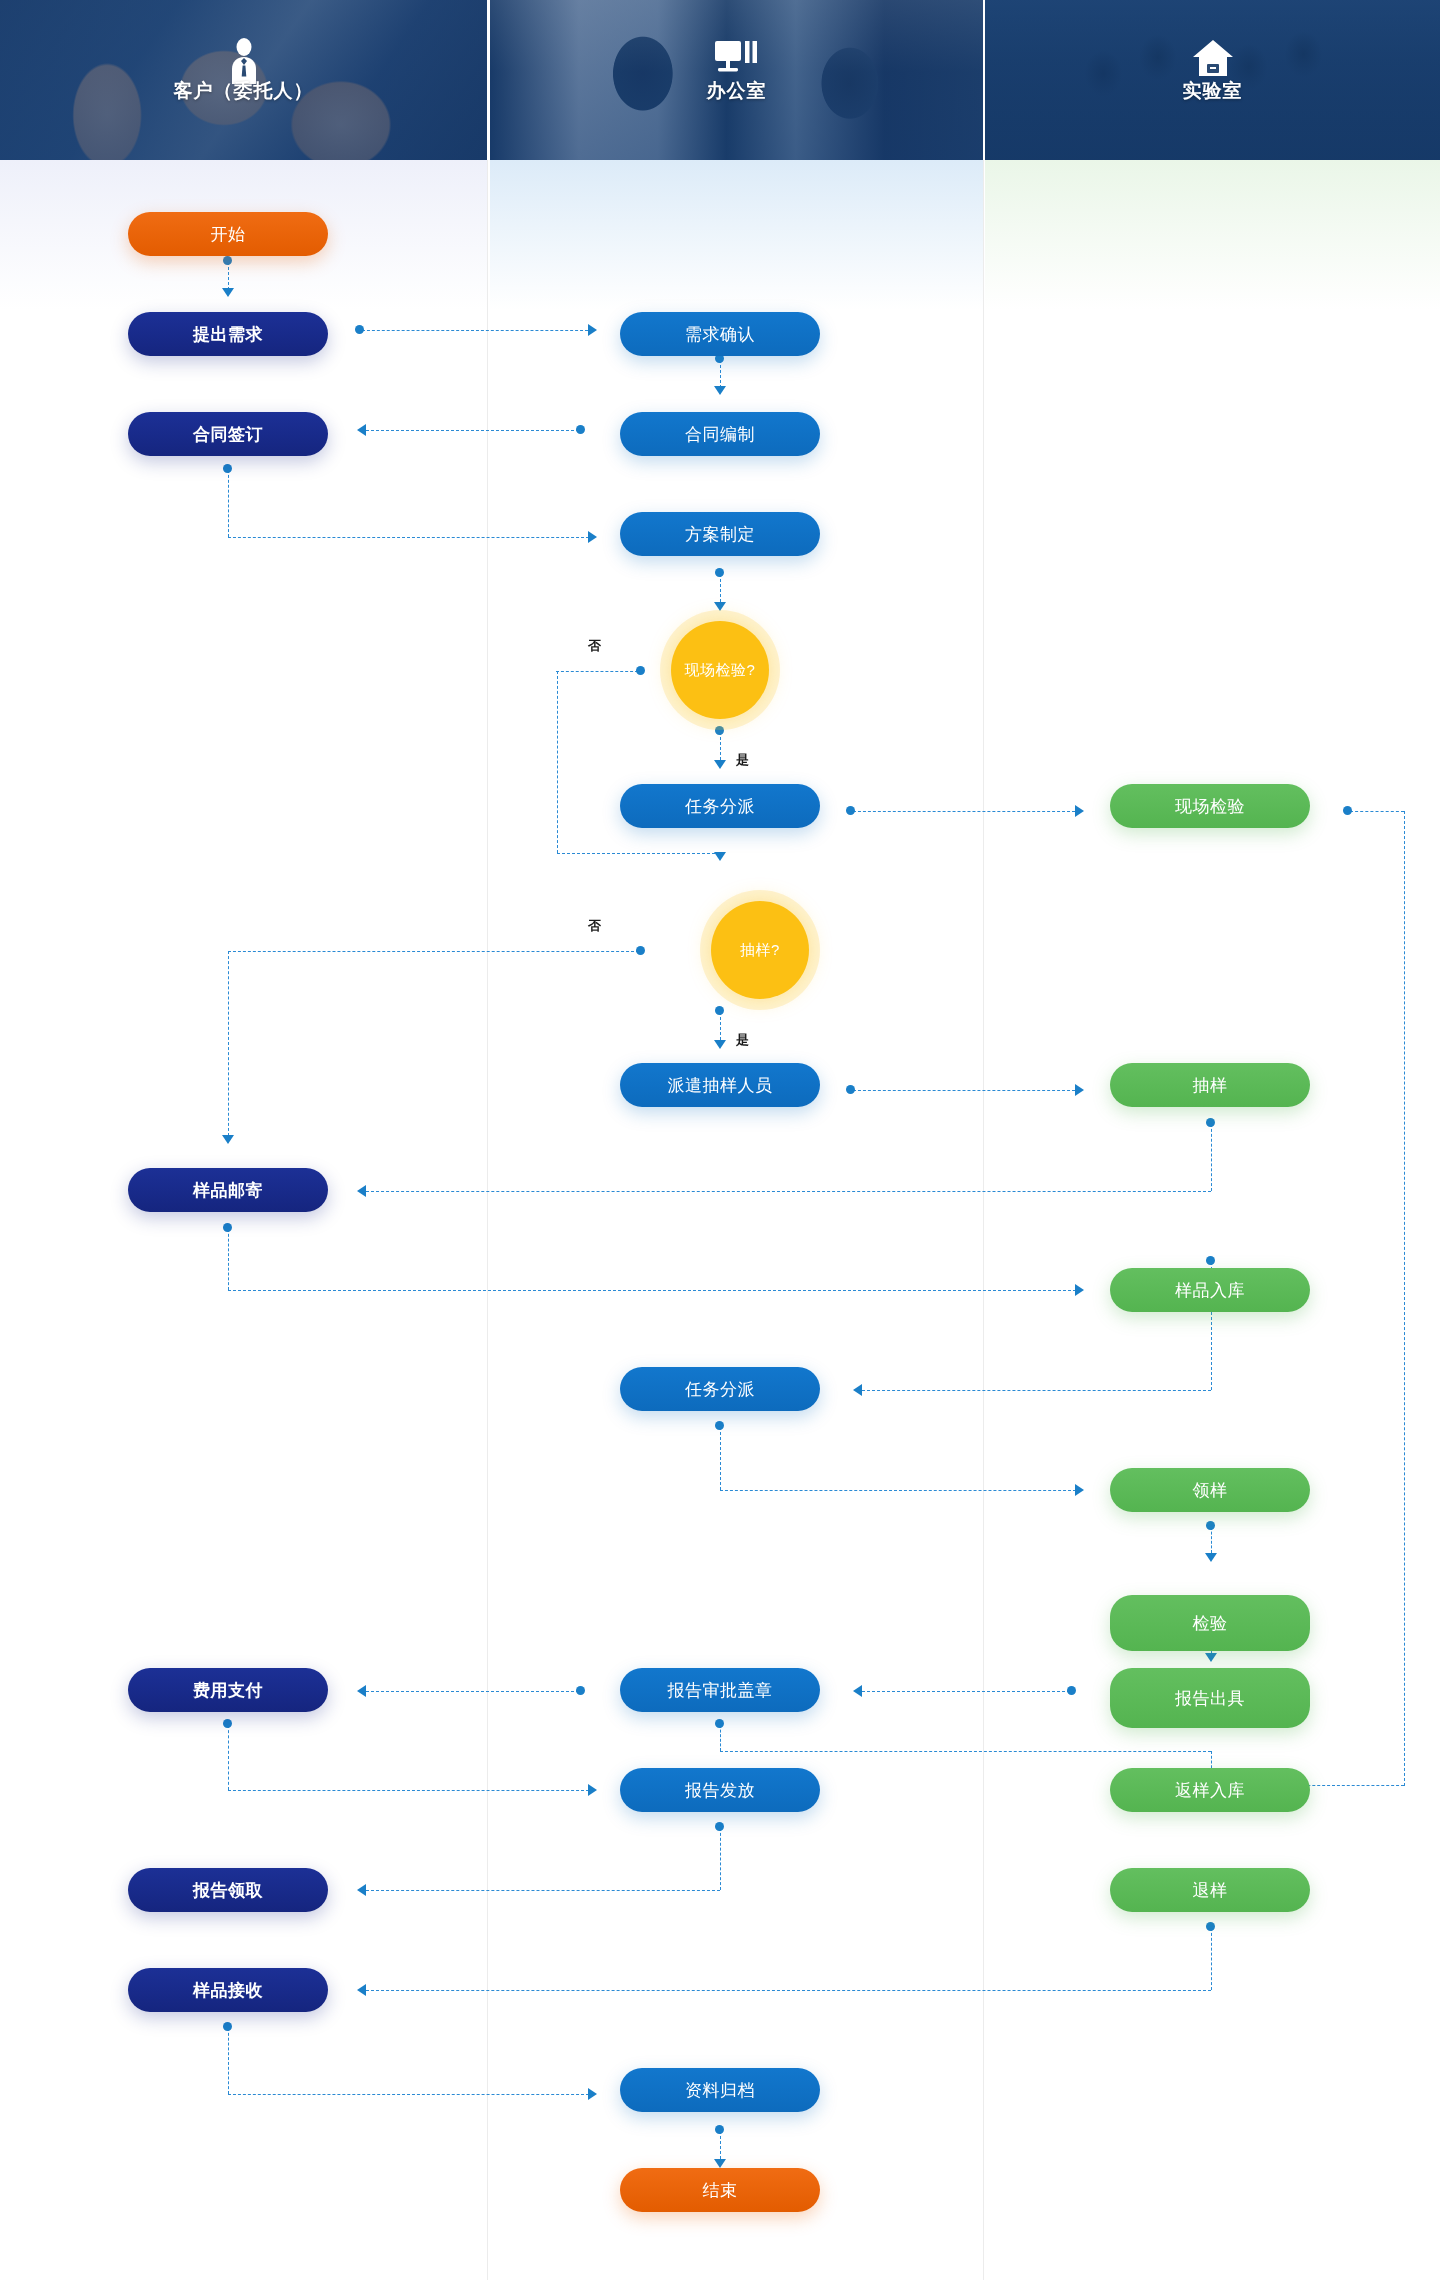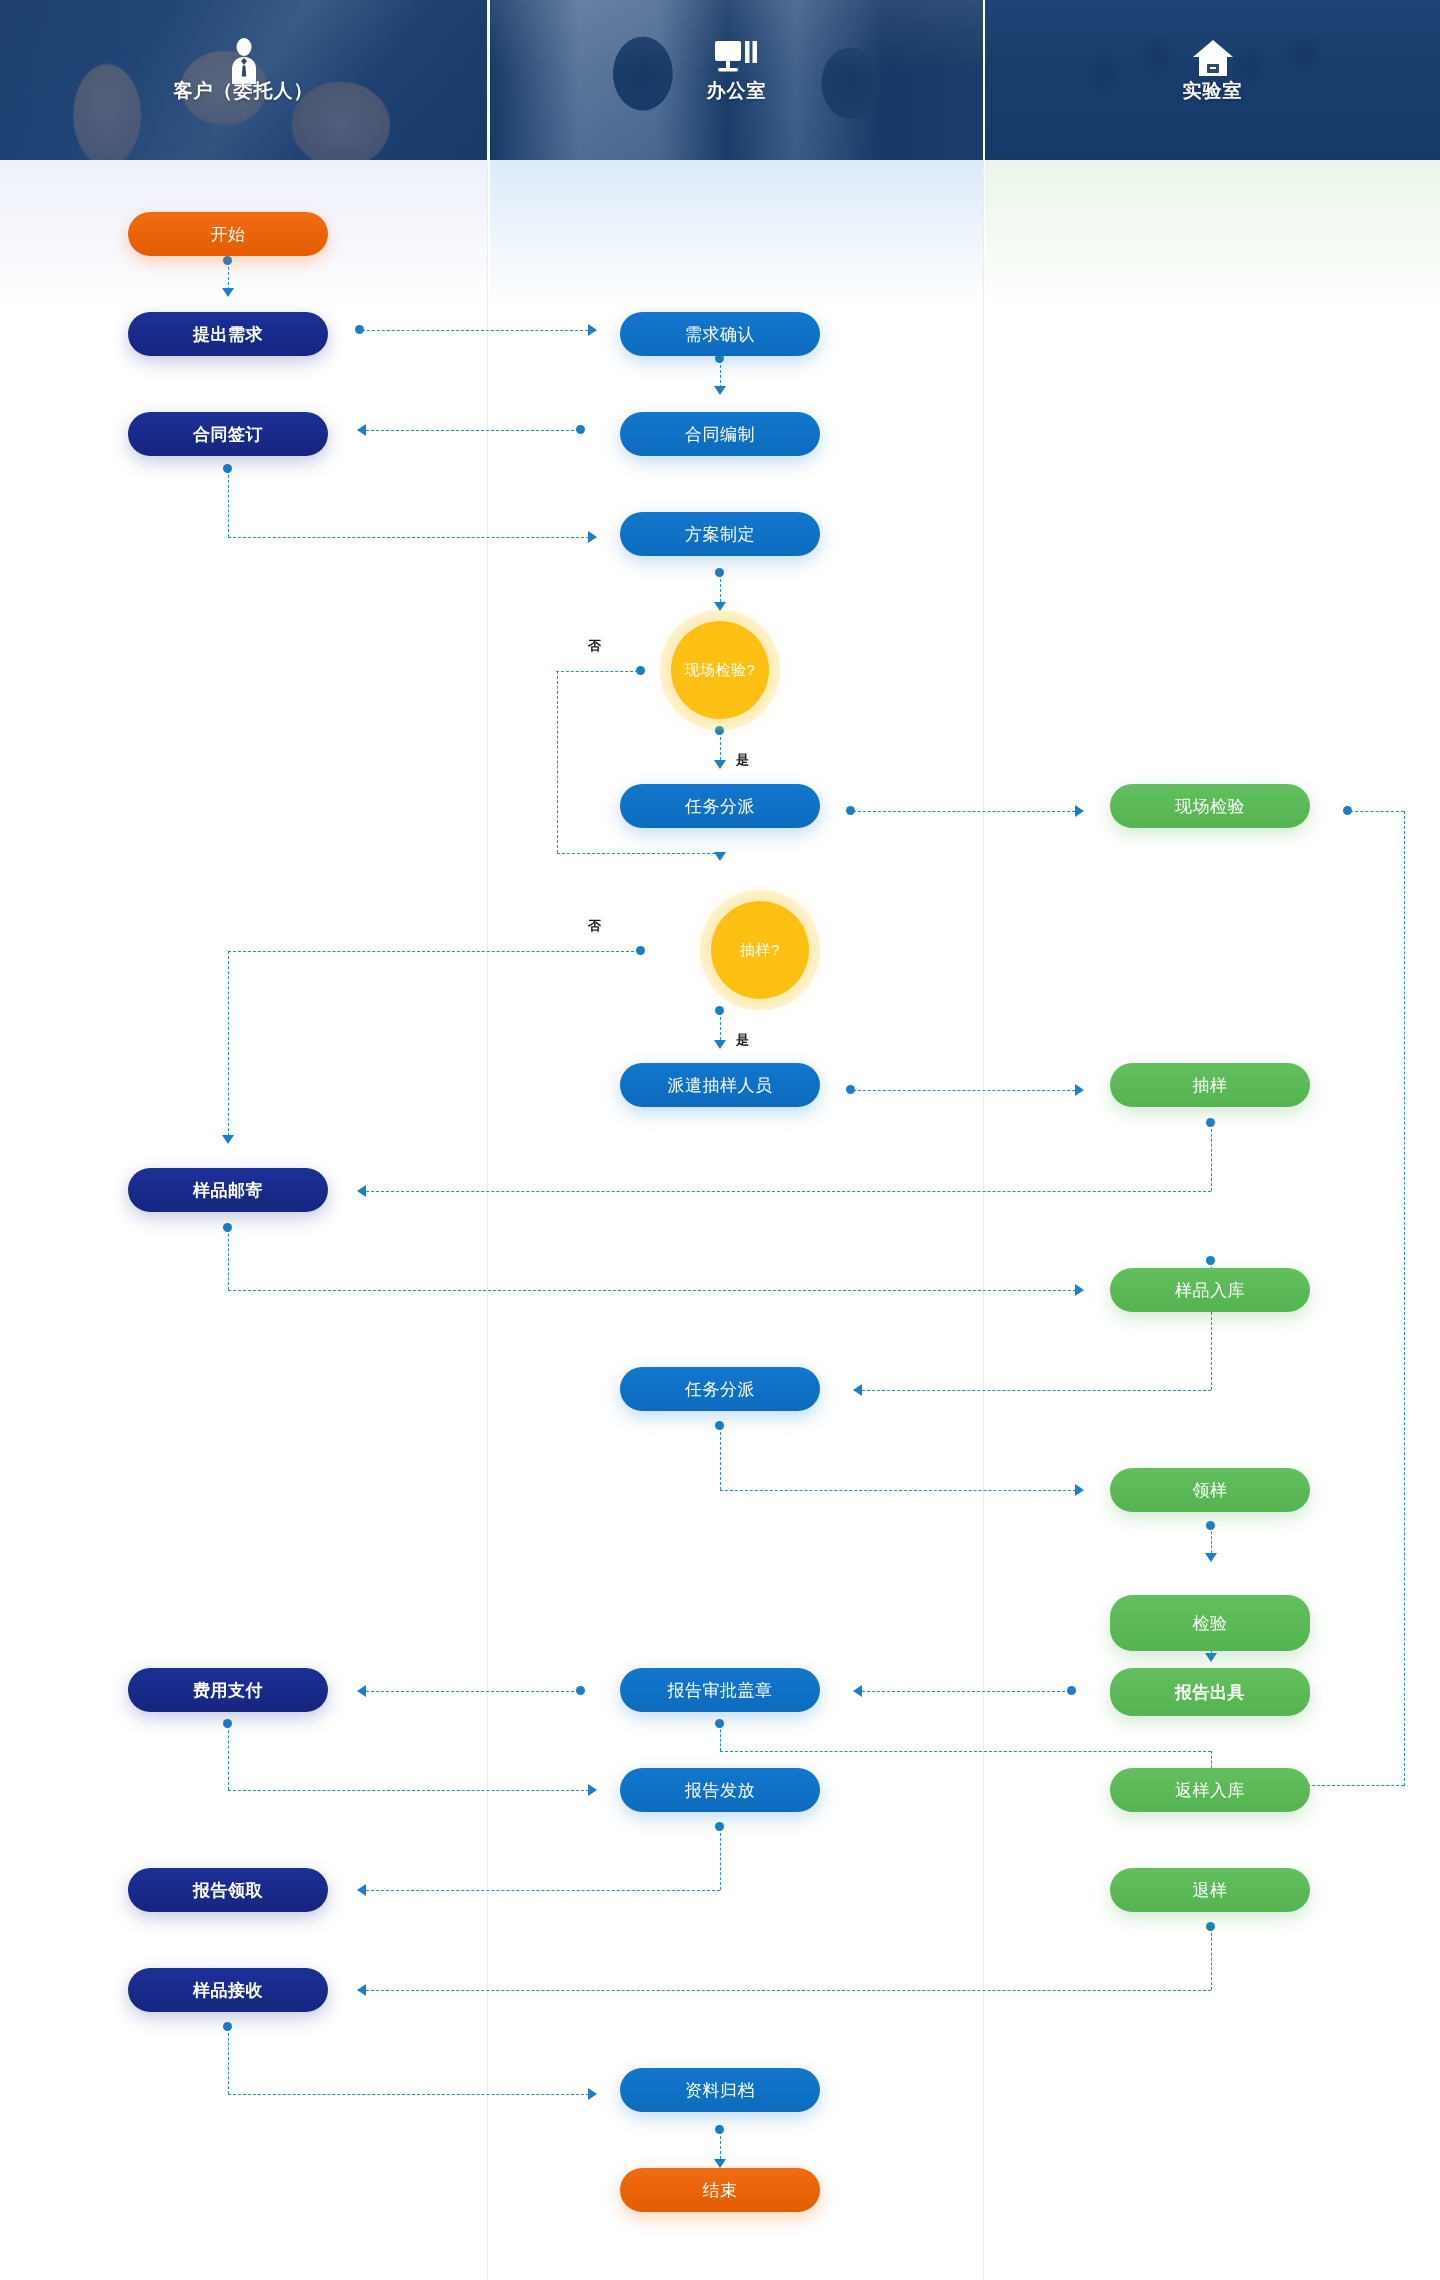--- a/index.html
+++ b/index.html
@@ -297,21 +297,21 @@
   <div class="node n-lab" style="left:1110px;top:1063px;width:200px;height:44px;">抽样</div>
 
   <div class="node n-client" style="left:128px;top:1168px;width:200px;height:44px;">样品邮寄</div>
 
   <div class="node n-lab" style="left:1110px;top:1268px;width:200px;height:44px;">样品入库</div>
 
   <div class="node n-office" style="left:620px;top:1367px;width:200px;height:44px;">任务分派</div>
 
   <div class="node n-lab" style="left:1110px;top:1468px;width:200px;height:44px;">领样</div>
   <div class="node n-lab" style="left:1110px;top:1568px;width:200px;height:56px;margin-top:27px;">检验</div>
-  <div class="node n-lab" style="left:1110px;top:1668px;width:200px;height:48px;font-weight:bold;">报告出具</div>
+  <div class="node n-lab" style="left:1110px;top:1668px;width:200px;height:60px;">报告出具</div>
 
   <div class="node n-office" style="left:620px;top:1668px;width:200px;height:44px;">报告审批盖章</div>
   <div class="node n-client" style="left:128px;top:1668px;width:200px;height:44px;">费用支付</div>
 
   <div class="node n-office" style="left:620px;top:1768px;width:200px;height:44px;">报告发放</div>
   <div class="node n-lab" style="left:1110px;top:1768px;width:200px;height:44px;">返样入库</div>
 
   <div class="node n-client" style="left:128px;top:1868px;width:200px;height:44px;">报告领取</div>
   <div class="node n-lab" style="left:1110px;top:1868px;width:200px;height:44px;">退样</div>
 

